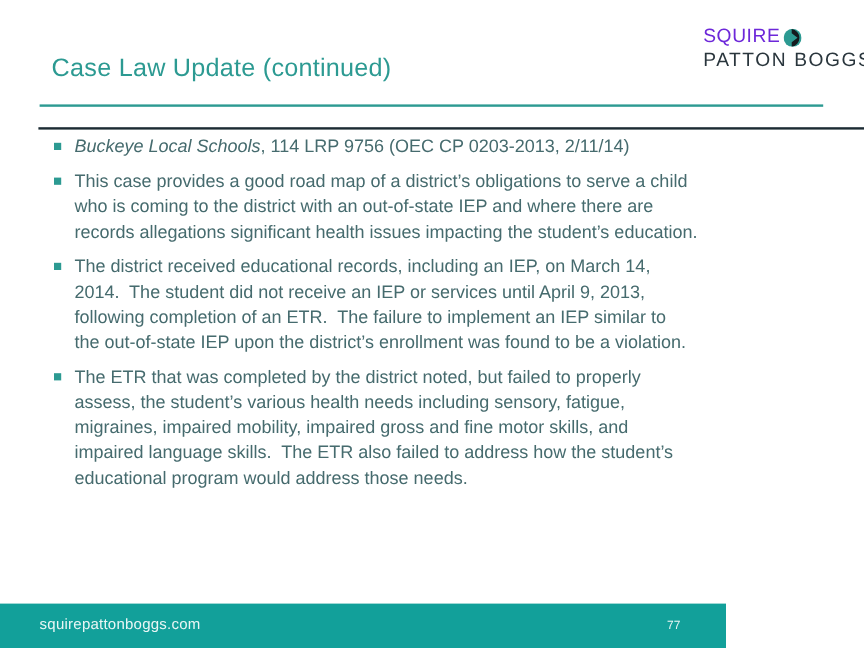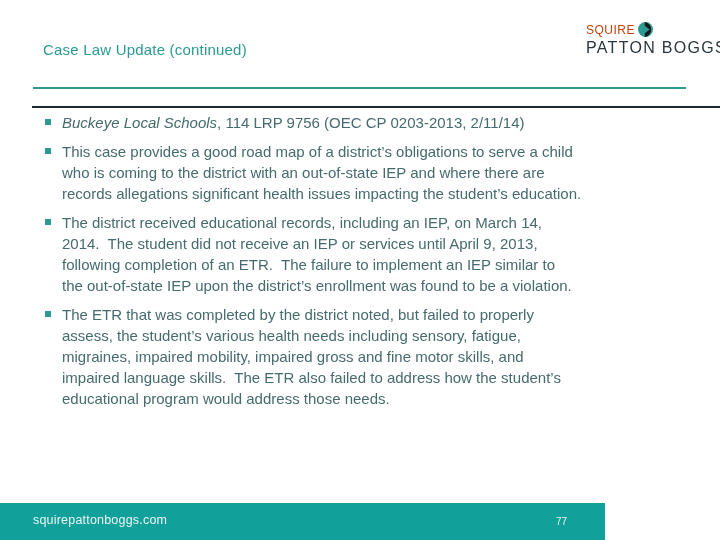--- a/index.html
+++ b/index.html
@@ -8,42 +8,42 @@
     width: 720px;
     height: 540px;
     background: #ffffff;
     overflow: hidden;
     font-family: "Liberation Sans", sans-serif;
   }
   .title {
     position: absolute;
     left: 43px;
     top: 31px;
-    font-size: 15px;
+    font-size: 21px;
     font-weight: 400;
     color: #2C9A92;
     letter-spacing: 0.2px;
     white-space: nowrap;
   }
   .logo {
     position: absolute;
     left: 586px;
     top: 22px;
     color: #1E2A31;
   }
   .logo-top {
     display: flex;
     align-items: center;
     gap: 2px;
   }
   .logo-squire {
-    font-size: 12px;
+    font-size: 16px;
     font-weight: 500;
     letter-spacing: 0.5px;
-    color: #c2410c;
+    color: #6d28d9;
   }
   .logo-mark { display: inline-block; width: 15px; height: 15px; margin-left: 1px; }
   .logo-mark svg { display: block; }
   .logo-bottom {
     font-size: 16px;
     font-weight: 400;
     letter-spacing: 1.3px;
     color: #2A363D;
     margin-top: 2px;
     white-space: nowrap;

